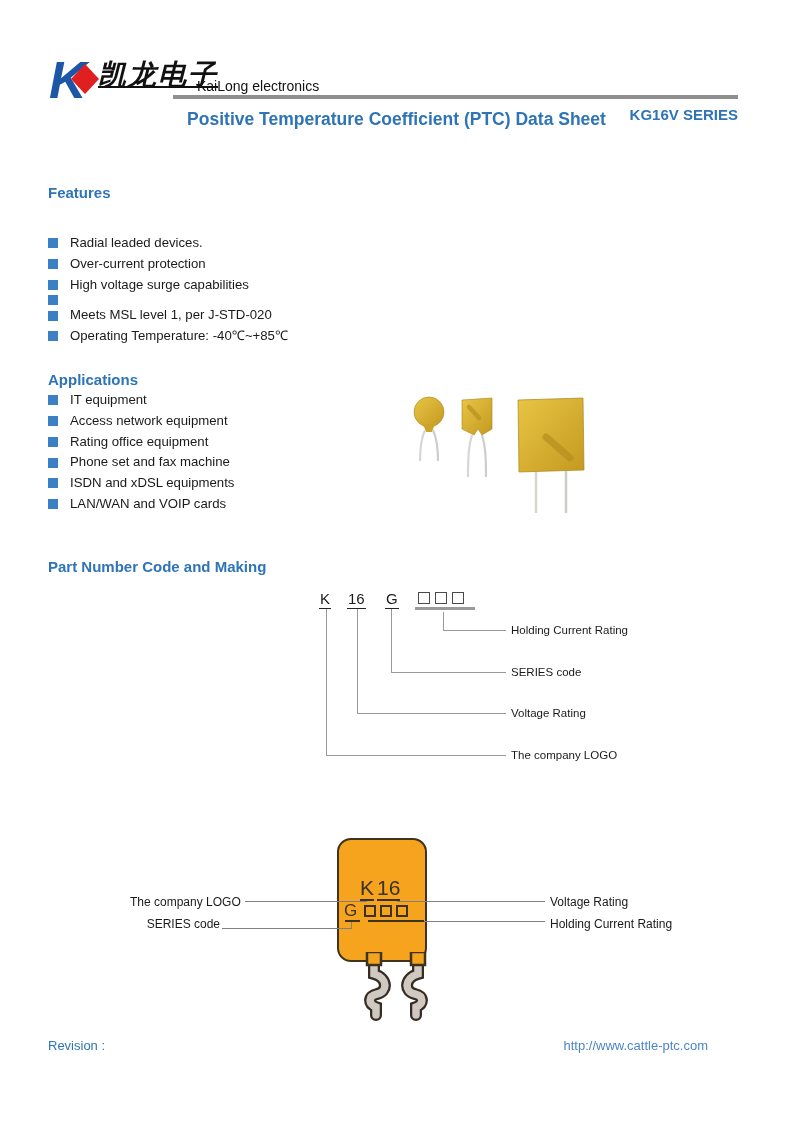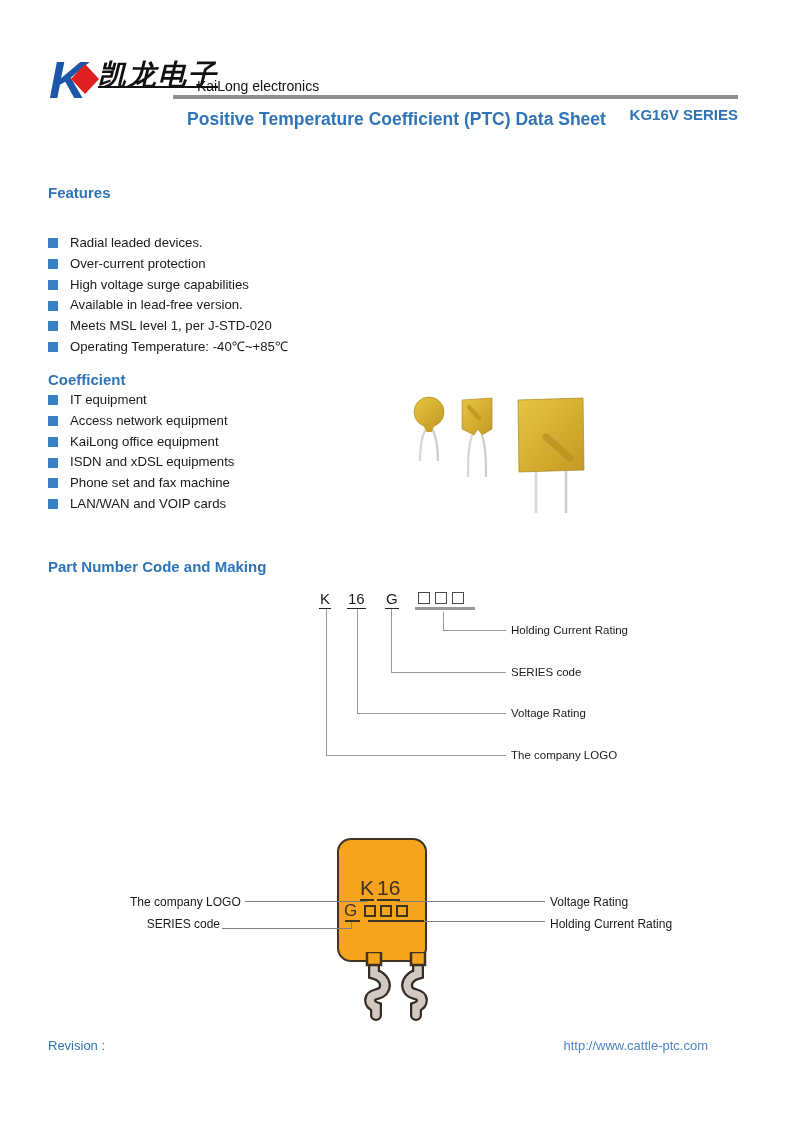--- a/index.html
+++ b/index.html
@@ -73,53 +73,52 @@
     <li>
         <span class="bullet"></span>
         <span>Over-current protection</span>
       </li>
     <li>
         <span class="bullet"></span>
         <span>High voltage surge capabilities</span>
       </li>
     <li>
         <span class="bullet"></span>
-        <span>Available in lead-free version.</span>
       </li>
     <li>
         <span class="bullet"></span>
         <span>Meets MSL level 1, per J-STD-020</span>
       </li>
     <li>
         <span class="bullet"></span>
         <span>Operating Temperature: -40℃~+85℃</span>
       </li>
   </ul>
 
-  <h2 class="abs sec-head" style="left:48px; top:371px;">Coefficient</h2>
+  <h2 class="abs sec-head" style="left:48px; top:371px;">Applications</h2>
   <ul class="abs blist" style="left:48px; top:390px; width:360px;">
     <li>
         <span class="bullet"></span>
         <span>IT equipment</span>
       </li>
     <li>
         <span class="bullet"></span>
         <span>Access network equipment</span>
       </li>
     <li>
         <span class="bullet"></span>
-        <span>KaiLong office equipment</span>
+        <span>Rating office equipment</span>
+      </li>
+    <li>
+        <span class="bullet"></span>
+        <span>Phone set and fax machine</span>
       </li>
     <li>
         <span class="bullet"></span>
         <span>ISDN and xDSL equipments</span>
-      </li>
-    <li>
-        <span class="bullet"></span>
-        <span>Phone set and fax machine</span>
       </li>
     <li>
         <span class="bullet"></span>
         <span>LAN/WAN and VOIP cards</span>
       </li>
   </ul>
 
   <svg class="abs" style="left:398px; top:385px;" width="200" height="135" viewBox="0 0 200 135">
     <defs>
       <linearGradient id="gy" x1="0" y1="0" x2="1" y2="1">

